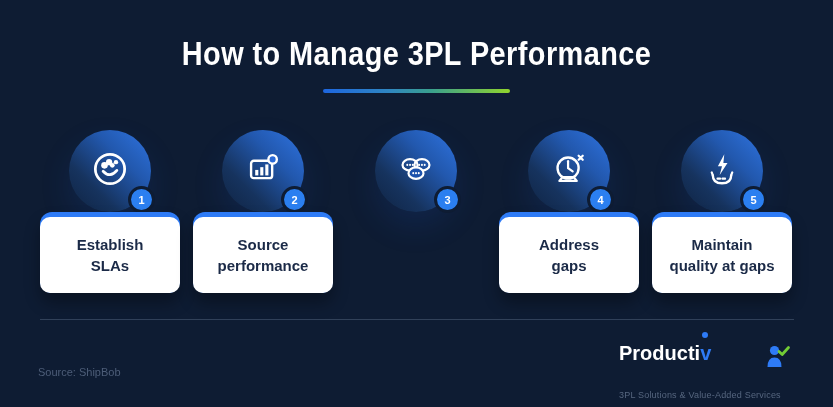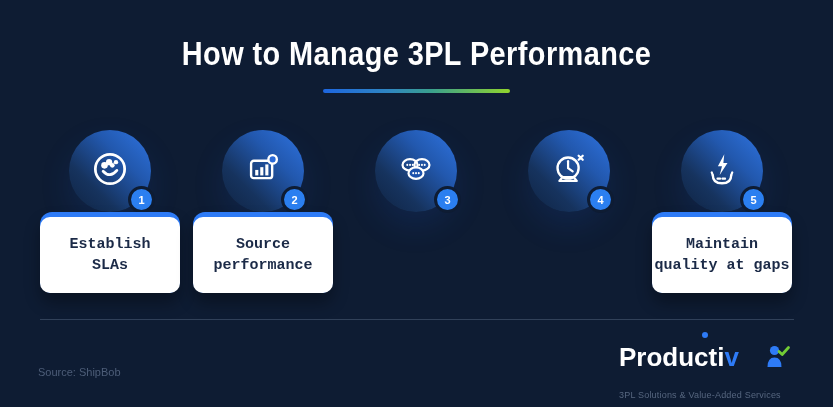--- a/index.html
+++ b/index.html
@@ -67,21 +67,20 @@
     align-items: center;
     justify-content: center;
   }
   .step-card {
     position: absolute;
     left: 0; top: 82px;
     width: 140px; height: 81px;
     border-radius: 12px;
     background: #2e7bf6;
     box-shadow: 0 10px 16px rgba(0, 0, 0, 0.32);
-    font-family: Liberation Mono, monospace;
   }
   .step-card-inner {
     position: absolute;
     left: 0; top: 5px;
     width: 140px; height: 76px;
     border-radius: 10px;
     background: #ffffff;
     display: flex;
     align-items: center;
     justify-content: center;
@@ -100,21 +99,21 @@
   }
   .source-text {
     position: absolute;
     left: 38px; top: 366px;
     font-size: 11px;
     color: #4d5d78;
   }
   .logo {
     position: absolute;
     left: 619px; top: 342px;
-    font-size: 26px;
+    font-size: 20px;
     font-weight: 700;
     color: #ffffff;
     white-space: nowrap;
   }
   .logo .logo-v { color: #2e7bf6; }
   .logo-dot {
     position: absolute;
     left: 702px; top: 332px;
     width: 6px; height: 6px;
     border-radius: 50%;
@@ -207,20 +206,24 @@
       <svg viewBox="0 0 48 48" fill="none" stroke="#ffffff">
         <circle cx="23" cy="23" r="11.5" stroke-width="2.6"></circle>
         <path d="M23 23 V15.5" stroke-width="2.4" stroke-linecap="round"></path>
         <path d="M23 23 L28 26.5" stroke-width="2.4" stroke-linecap="round"></path>
         <path d="M13.5 37 H32.5 L29 32.8 H17 Z" stroke-width="2.4" stroke-linejoin="round"></path>
         <path d="M34.5 9.5 L39 14 M39 9.5 L34.5 14" stroke-width="2.4" stroke-linecap="round"></path>
       </svg>
     </span>
   </div>
   <div class="step-badge">4</div>
+  <div class="step-card">
+    <div class="step-card-inner">Address
+gaps</div>
+  </div>
 </div>
 
 <div class="step-col col-5">
   <div class="step-circle">
     <span>
       <svg viewBox="0 0 48 48" fill="none" stroke="#ffffff">
         <path d="M26.5 8 L19.5 21 H24 L21.5 30.5 L30 17.5 H25.5 Z" fill="#ffffff" stroke="none"></path>
         <path d="M14 31 C14 37 18.5 39.5 24 39.5 C29.5 39.5 34 37 34 31" stroke-width="2.6" stroke-linecap="round"></path>
         <path d="M14 31 L12.8 27.8" stroke-width="2.4" stroke-linecap="round"></path>
         <path d="M34 31 L35.2 27.8" stroke-width="2.4" stroke-linecap="round"></path>

